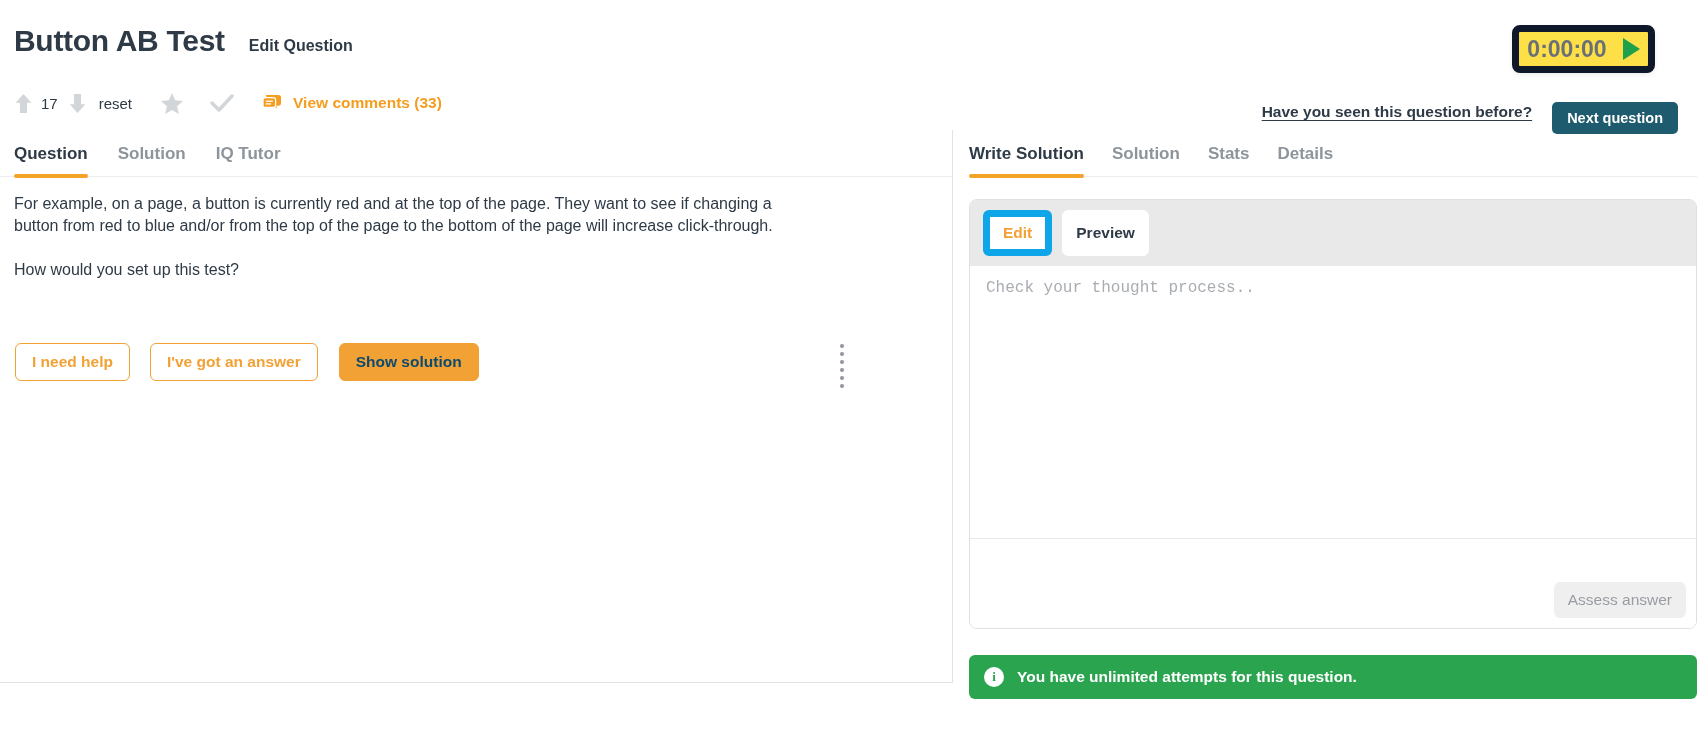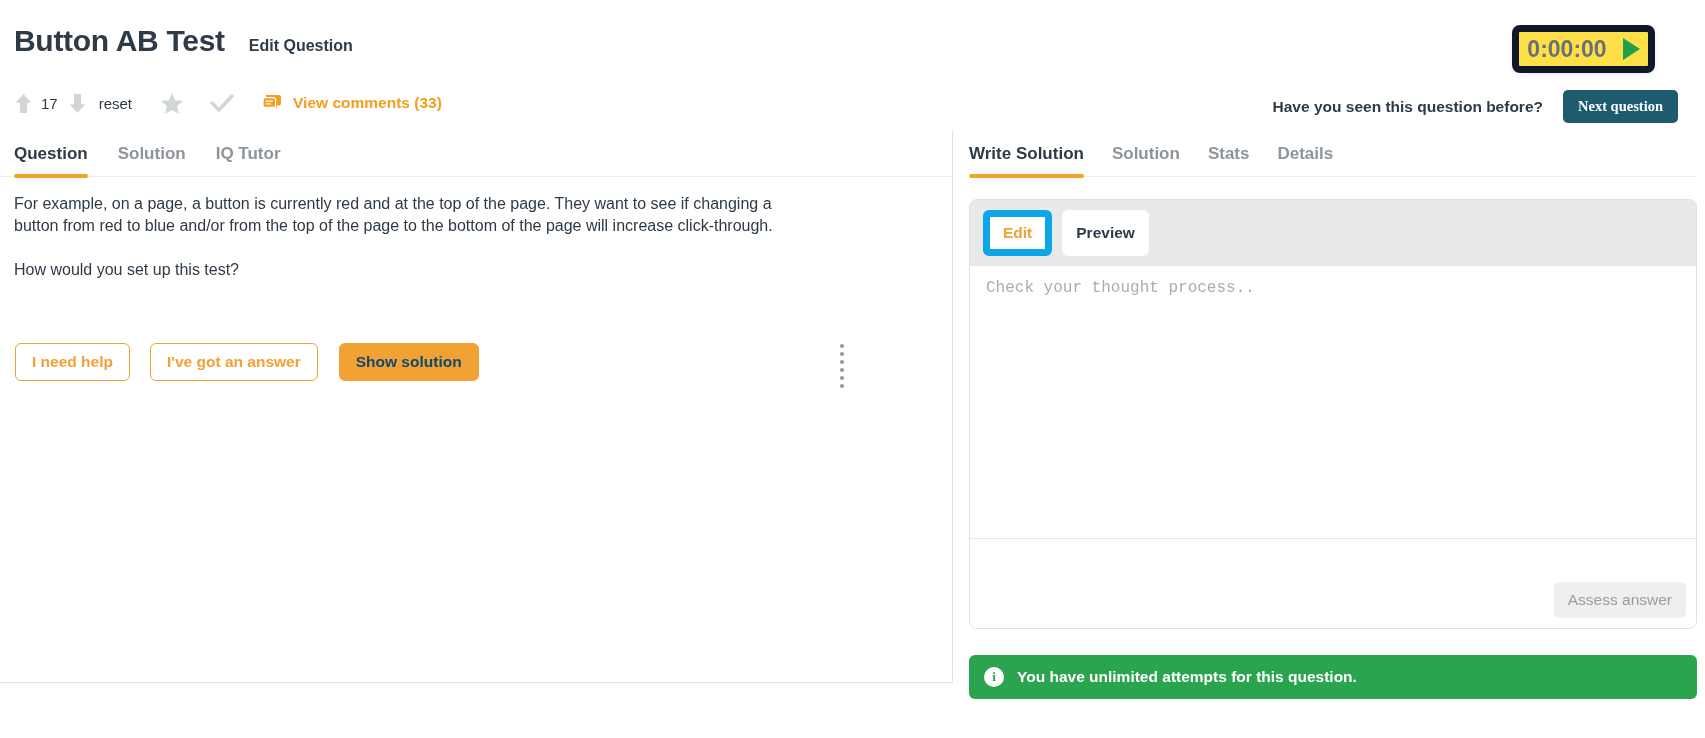--- a/index.html
+++ b/index.html
@@ -23,24 +23,24 @@
   .vote-row { position:absolute; left:14px; top:90px; height:26px; display:flex; align-items:center; }
   .vote-row .ico { display:inline-flex; align-items:center; cursor:pointer; }
   .vote-count { font-size:15px; color:#2e3a46; margin:0 10px 0 8px; }
   .reset-link { font-size:15px; color:#2e3a46; margin-left:12px; cursor:pointer; }
   .star-ico { margin-left:28px; }
   .check-ico { margin-left:26px; }
   .comments { display:flex; align-items:center; gap:11px; margin-left:28px; cursor:pointer; }
   .comments-label { font-size:15.5px; font-weight:700; color:#f49d1e; }
 
   .header-right { position:absolute; top:90px; right:27px; display:flex; align-items:center; gap:20px; }
-  .seen-link { font-size:15.5px; font-weight:600; color:#2e3a46; 
+  .seen-link { font-size:15.5px; font-weight:600; color:#2e3a46; text-decoration:underline;
     text-underline-offset:3px; cursor:pointer; }
-  .next-btn { background:#1f5b6e; color:#fff; font-family:Liberation Serif, serif; font-size:14.5px; font-weight:700;
-    border:none; border-radius:5px; padding:8px 15px; cursor:pointer; }
+  .next-btn { background:#1f5b6e; color:#fff; font-family:Liberation Sans, sans-serif; font-size:14.5px; font-weight:700;
+    border:none; border-radius:5px; padding:8px 15px; cursor:pointer;margin-top:12px; }
 
   
   .main { position:absolute; left:0; top:130px; width:1705px; display:flex; }
   .left-panel { width:953px; height:553px; border-right:1px solid #e3e3e3; border-bottom:1px solid #e3e3e3; }
   .right-panel { flex:1; padding:0 8px 0 16px; }
 
   .tabs { display:flex; align-items:flex-end; gap:30px; height:47px;
     border-bottom:1px solid #ededed; padding-left:14px; }
   .right-panel .tabs { padding-left:0; gap:28px; }
   .tab { font-size:17px; font-weight:700; color:#8d949b; padding-bottom:12px; cursor:pointer; position:relative; }

